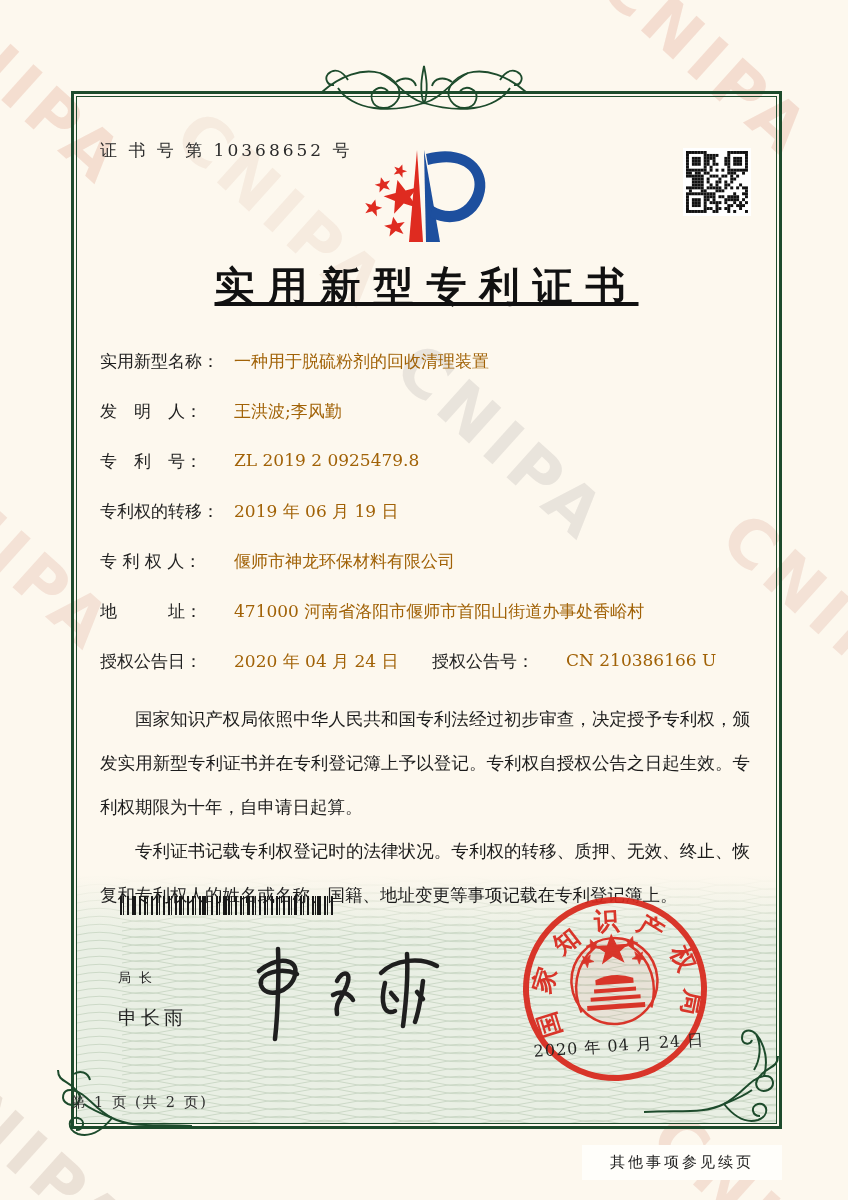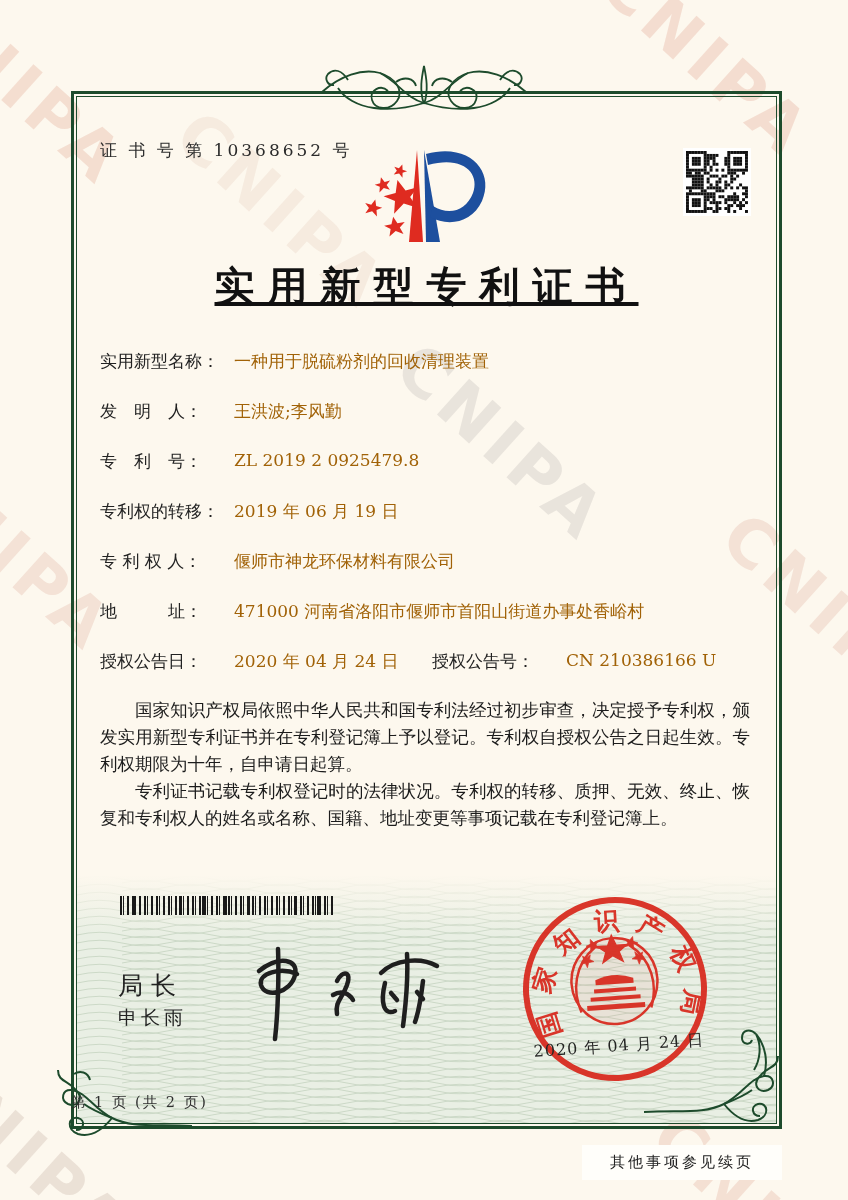--- a/index.html
+++ b/index.html
@@ -20,28 +20,28 @@
   
   .certno{position:absolute;left:100px;top:139px;z-index:2;font-size:17px;letter-spacing:3px;color:#2b2b2b;}
   .title{position:absolute;left:71px;width:711px;top:259px;z-index:2;text-align:center;
          font-size:40px;font-weight:bold;letter-spacing:13px;color:#111;text-decoration:underline;}
   .fields{position:absolute;left:100px;top:350px;width:652px;z-index:2;font-size:17px;}
   .frow{height:50px;display:flex;align-items:flex-start;position:relative;}
   .frow .lab{flex:0 0 134px;color:#222;}
   .frow .val{color:#a16207;}
   .pair2{position:absolute;left:332px;top:0;display:flex;}
   .paras{position:absolute;left:100px;top:697px;width:650px;z-index:2;font-size:17.5px;
-         line-height:27px;text-align:justify;color:#1c1c1c;}
+         line-height:44px;text-align:justify;color:#1c1c1c;}
   .paras p{margin:0;text-indent:2em;}
   
   .barcode{position:absolute;left:120px;top:896px;width:216px;height:19px;z-index:2;
      background:
       repeating-linear-gradient(90deg,#191919 0 2px,transparent 2px 3px,#191919 3px 4px,transparent 4px 7px,#191919 7px 9px,transparent 9px 12px),
       repeating-linear-gradient(90deg,transparent 0 13px,#191919 13px 15px,transparent 15px 23px);}
-  .signer-title{position:absolute;left:118px;top:969px;z-index:3;font-size:25px;letter-spacing:8px;color:#222;}
+  .signer-title{position:absolute;left:118px;top:969px;z-index:3;font-size:13px;letter-spacing:8px;color:#222;}
   .signer-name{position:absolute;left:118px;top:1005px;z-index:3;font-size:19px;letter-spacing:4px;color:#222;}
   .sig{position:absolute;left:245px;top:943px;z-index:3;}
   .sealwrap{position:absolute;left:510px;top:884px;width:210px;height:210px;z-index:3;transform:rotate(-4deg);opacity:.93;}
   .sealdate{position:absolute;left:14px;top:152px;width:182px;text-align:center;
             font-size:16px;letter-spacing:1px;color:#151515;}
   .pagenum{position:absolute;left:71px;width:711px;top:1093px;z-index:4;text-align:left;
            font-size:14.5px;letter-spacing:2px;color:#2e2e2e;}
   .note{position:absolute;left:71px;width:711px;top:1132px;z-index:2;text-align:right;margin-top:13px;}
   .note span{display:inline-block;background:#fffefa;padding:8px 28px;font-size:15px;letter-spacing:3px;color:#222;}
   .logo{position:absolute;left:352px;top:138px;z-index:2;}

